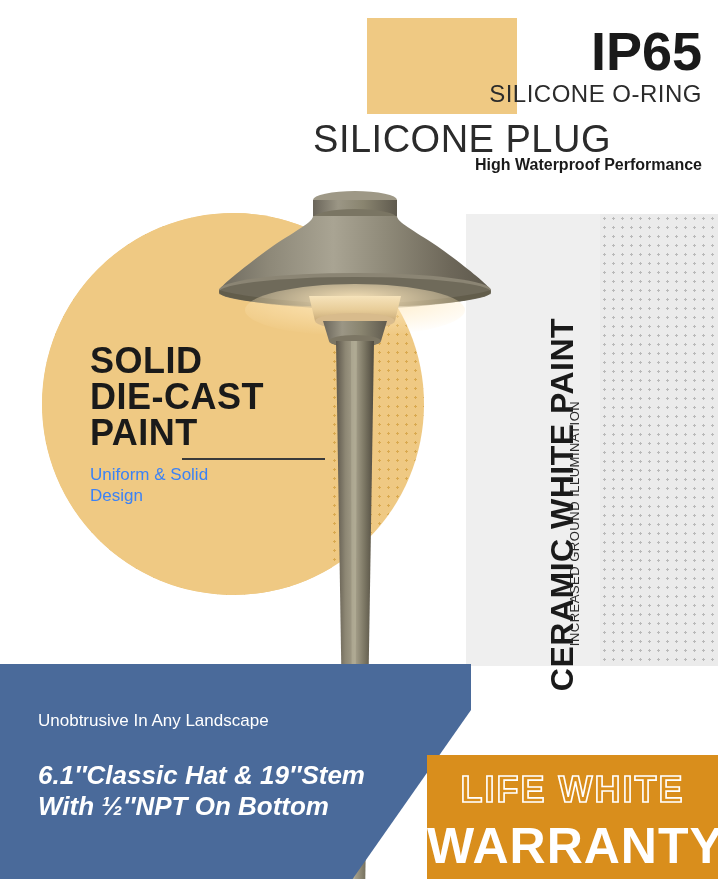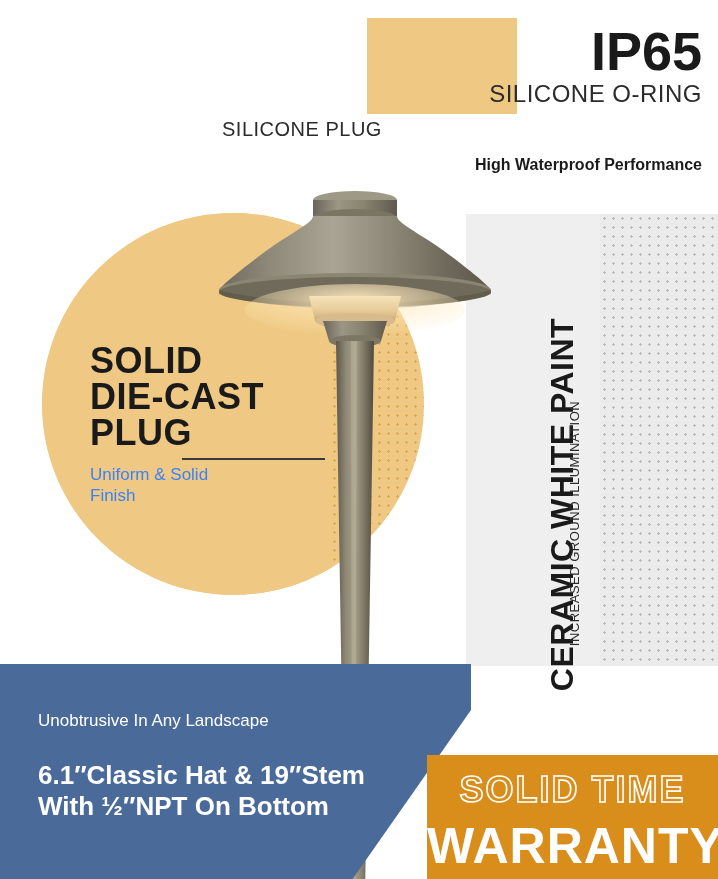--- a/index.html
+++ b/index.html
@@ -47,23 +47,23 @@
     font-size: 24px;
     color: #2b2b2b;
     text-align: right;
     width: 480px;
     letter-spacing: 0.5px;
   }
   .ip65-line2 {
     position: absolute;
     right: 16px;
     top: 100px;
-    font-size: 20px;
+    font-size: 38px;
     color: #2b2b2b;
-    text-align: left;
+    text-align: center;
     width: 480px;
     letter-spacing: 0.5px;
   }
   .ip65-line3 {
     position: absolute;
     right: 16px;
     top: 138px;
     font-size: 16px;
     font-weight: bold;
     color: #1a1a1a;
@@ -140,20 +140,21 @@
     line-height: 23px;
   }
   .blue-text2 {
     position: absolute;
     left: 38px;
     top: 742px;
     font-size: 26px;
     font-weight: bold;
     color: #ffffff;
     line-height: 31px;
+    font-style: italic;
   }
 
   
   .warranty-box {
     position: absolute;
     left: 427px;
     top: 737px;
     width: 291px;
     height: 142px;
     background: #d98e1c;
@@ -322,38 +323,38 @@
     <path d="M118 143 L182 143 L176 163 L124 163 Z" fill="url(#capGrad)"></path>
     <ellipse cx="150" cy="163" rx="26" ry="6" fill="#7c7664"></ellipse>
 
     <path d="M131 163 L169 163 L160 719 L140 719 Z" fill="url(#stemGrad)"></path>
     <path d="M146 163 L152 163 L150 719 L147 719 Z" fill="#bdb7a0" opacity="0.45"></path>
   </svg>
 
   <div class="solid-block">
     <div class="solid-l1">SOLID</div>
     <div class="solid-l2">DIE-CAST</div>
-    <div class="solid-l3">PLUG</div>
+    <div class="solid-l3">PAINT</div>
     <div class="solid-rule"></div>
     <div class="solid-sub">Uniform &amp; Solid</div>
-    <div class="solid-sub">Finish</div>
+    <div class="solid-sub">Design</div>
   </div>
 
   <div class="ceramic-wrap">
     <div class="ceramic-main">CERAMIC WHITE PAINT</div>
     <div class="ceramic-sub">INCREASED GROUND ILLUMINATION</div>
   </div>
 
   <div class="blue-band"></div>
   <div class="blue-text1">
     <div>Unobtrusive In Any Landscape</div>
   </div>
   <div class="blue-text2">
     <div>6.1″Classic Hat  &amp; 19″Stem</div>
     <div>With  ½″NPT On Bottom</div>
   </div>
 
   <div class="warranty-box">
-    <div class="warranty-line1">SOLID TIME</div>
+    <div class="warranty-line1">LIFE WHITE</div>
     <div class="warranty-line2">WARRANTY</div>
   </div>
 
 </div>
 
 </body></html>

